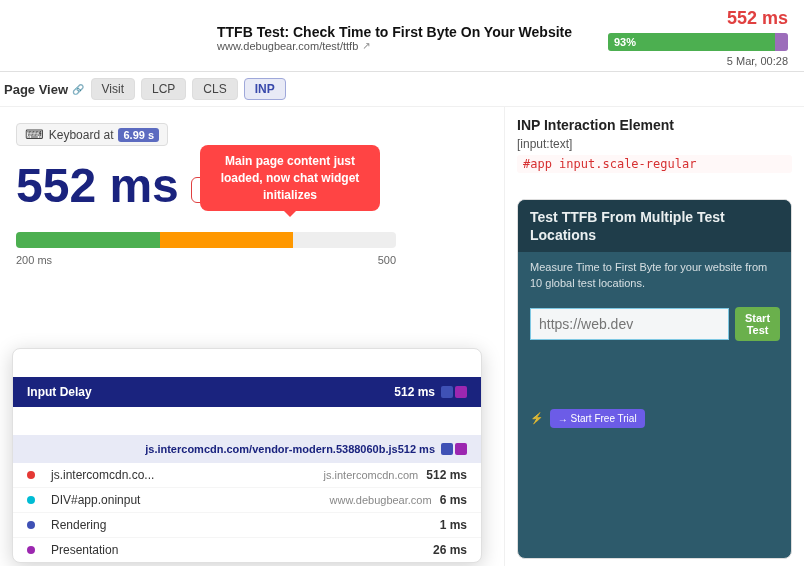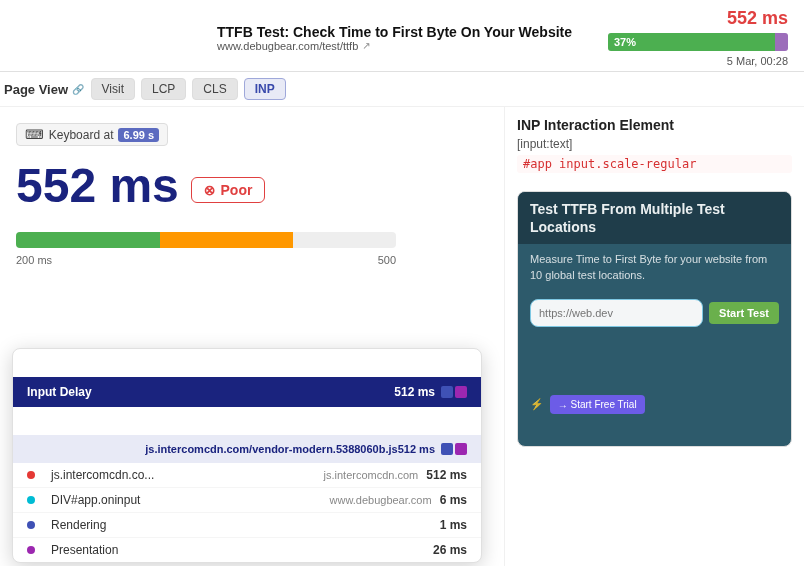--- a/index.html
+++ b/index.html
@@ -204,28 +204,28 @@
       width: 300px;
       padding: 10px 12px;
       border-left: 1px solid #f0f0f0;
     }
     .inp-element-title { font-size: 14px; font-weight: 700; color: #222; margin-bottom: 4px; }
     .inp-selector { font-size: 12px; color: #555; margin-bottom: 4px; }
     .inp-css-selector { font-family: monospace; font-size: 12px; color: #d63031; background: #fff8f8; padding: 2px 6px; border-radius: 3px; }
 
     
     .preview-card {
-      margin-top: 18px;
+      margin-top: 26px;
       border-radius: 8px;
       overflow: hidden;
       border: 1px solid #ddd;
       background: #2d5a6b;
       color: #fff;
       position: relative;
-      height: 256px;
+      height: 360px;
     }
     .preview-header {
       background: #1e3a47;
       padding: 8px 12px;
       font-size: 14px;
       font-weight: 700;
       line-height: 1.3;
       opacity: 0.9;
     }
     .preview-body {
@@ -236,24 +236,24 @@
     }
     .preview-input-row {
       display: flex;
       gap: 6px;
       margin-top: 8px;
       align-items: center;
     }
     .preview-input {
       flex: 1;
       padding: 7px 8px;
-      border-radius: 8px;
+      border-radius: 0;
       border: 1.5px solid #7ec8e3;
       background: rgba(255,255,255,0.95);
-      font-size: 11px;
+      font-size: 14px;
       color: #333;
     }
     .preview-btn {
       background: #6ab04c;
       color: #fff;
       border: none;
       border-radius: 4px;
       padding: 5px 10px;
       font-size: 11px;
       font-weight: 600;
@@ -352,21 +352,21 @@
     <span class="header-title">TTFB Test: Check Time to First Byte On Your Website</span>
     <span class="header-url">
       <span>www.debugbear.com/test/ttfb</span>
       <span class="link-icon">↗</span>
     </span>
   </div>
   <div class="header-right">
     <span class="ttfb-value">552 ms</span>
     <div class="progress-bar-container">
       <div class="progress-bar-fill">
-        <span>37%</span>
+        <span>93%</span>
       </div>
       <div class="progress-bar-end"></div>
     </div>
     <span class="date-label">5 Mar, 00:28</span>
   </div>
 </div>
 
 <div class="page-view-bar">
   <span class="page-view-label">
     <span>Page View</span>
@@ -375,20 +375,21 @@
   <button class="tab-btn">Visit</button>
   <button class="tab-btn">LCP</button>
   <button class="tab-btn">CLS</button>
   <button class="tab-btn active">INP</button>
 </div>
 
 <div class="main">
 
   <div class="left-panel">
 
+    <div class="callout callout-top">Main page content just loaded, now chat widget initializes</div>
 
     <div style="margin-top: 6px;">
       <div class="keyboard-badge">
         <span style="font-size:13px;">⌨</span>
         <span>Keyboard at</span>
         <span class="time-badge">6.99 s</span>
       </div>
     </div>
 
     <div class="inp-row-top" style="margin-top:6px; align-items:center;">

